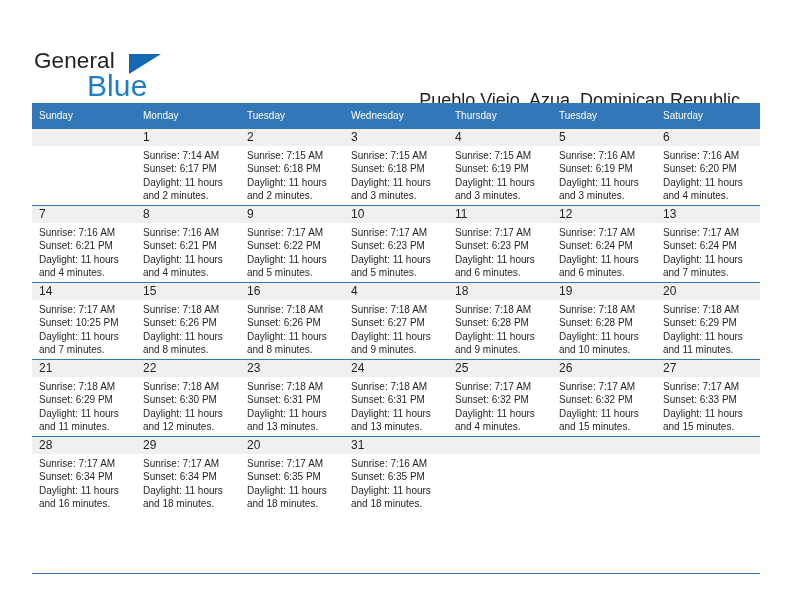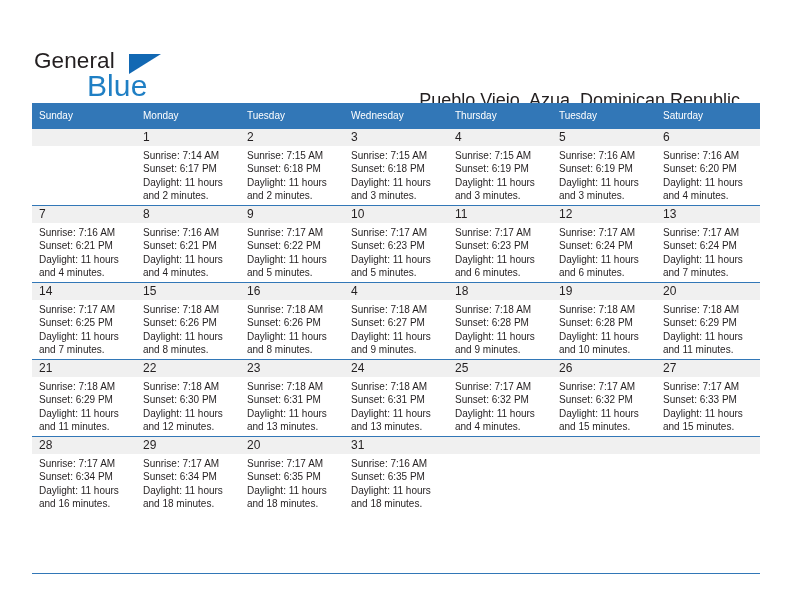--- a/index.html
+++ b/index.html
@@ -347,21 +347,21 @@
           </div>
         </td>
       </tr>
 
       <tr class="week-row">
         <td>
           <div class="cell">
             <div class="daynum-band">14</div>
             <div class="info">
               <div>Sunrise: 7:17 AM</div>
-              <div>Sunset: 6:25 PM</div>
+              <div>Sunset: 10:25 PM</div>
               <div>Daylight: 11 hours</div>
               <div>and 7 minutes.</div>
             </div>
           </div>
         </td>
         <td>
           <div class="cell">
             <div class="daynum-band">15</div>
             <div class="info">
               <div>Sunrise: 7:18 AM</div>

